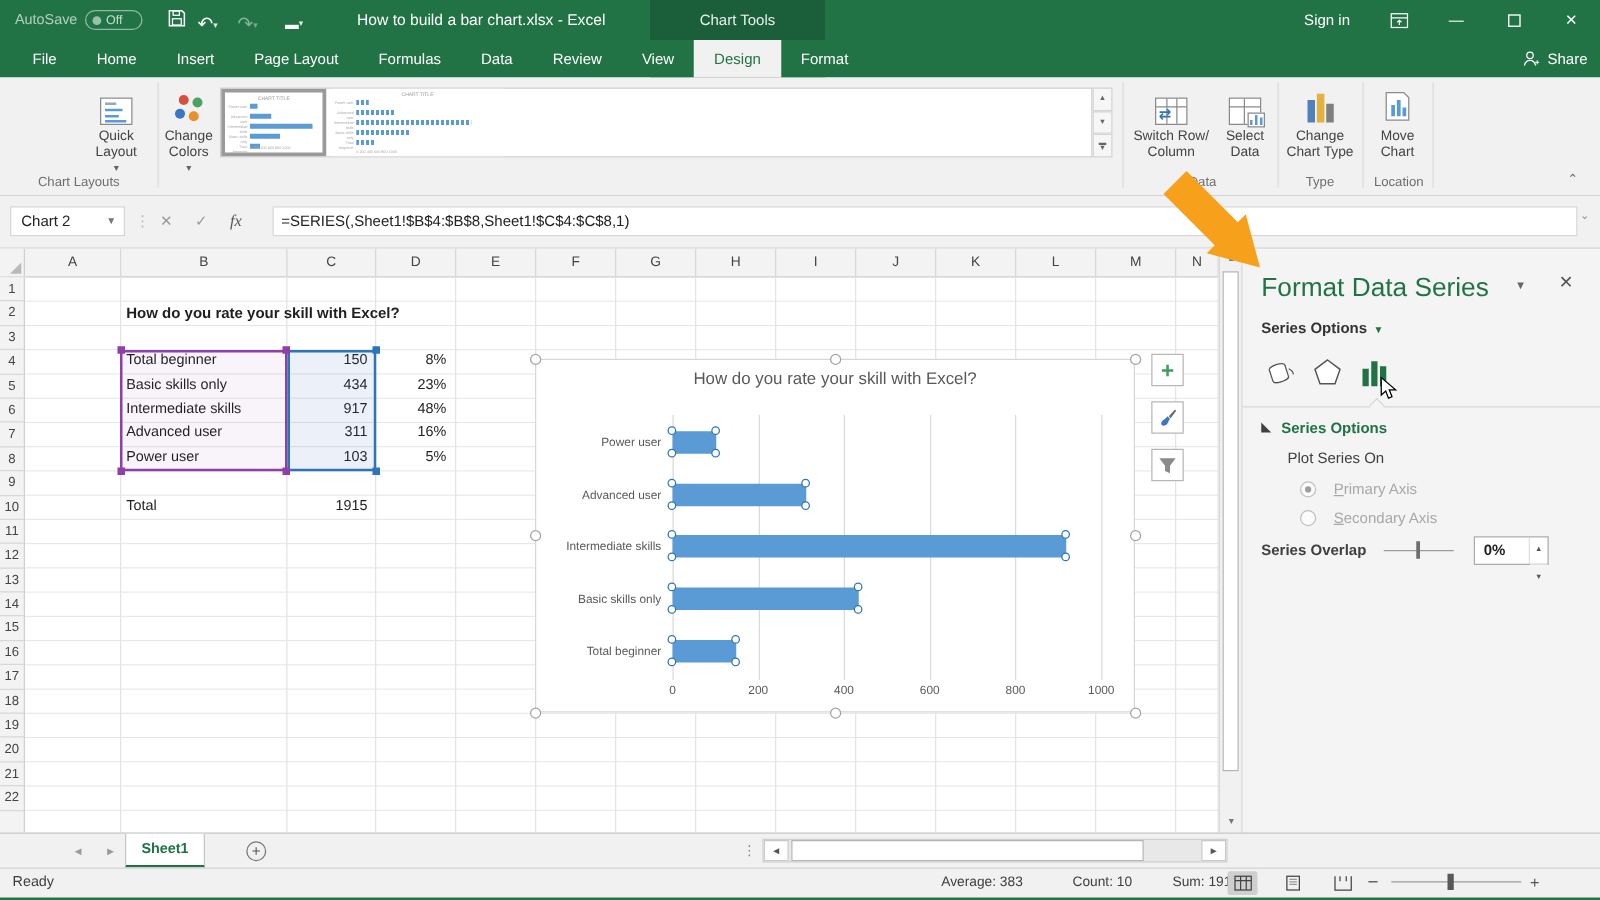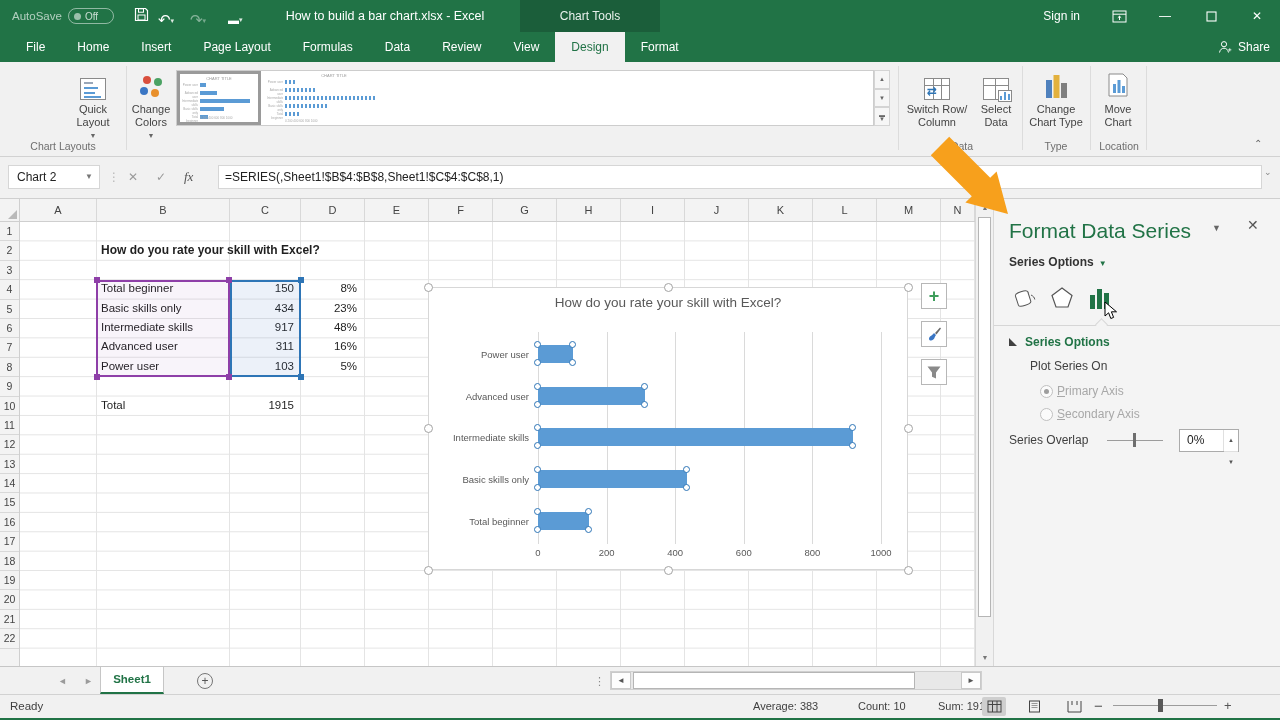--- a/index.html
+++ b/index.html
@@ -93,26 +93,26 @@
   #pane-close { position:absolute; left:253px; top:18px; font-size:14px; color:#555; }
   #pane-dd { position:absolute; left:15px; top:56px; font-size:12px; font-weight:bold; color:#333; }
   #pane-dd .caret-s2 { font-size:8px; color:#217346; margin-left:5px; }
   .pane-ico { position:absolute; top:82px; width:28px; height:30px; display:flex; align-items:flex-end; justify-content:center; }
   #pane-divider { position:absolute; left:0; top:126px; width:287px; height:1px; background:#d6d6d6; }
   #divider-notch { position:absolute; left:103px; top:121px; width:9px; height:9px; background:#f4f4f4; border-left:1px solid #d6d6d6; border-top:1px solid #d6d6d6; transform:rotate(45deg); }
   #sec-hdr { position:absolute; left:15px; top:136px; display:flex; align-items:center; gap:8px; }
   #sec-tri { width:0; height:0; border-bottom:8px solid #404040; border-right:8px solid transparent; }
   #sec-hdr span { font-size:12px; font-weight:bold; color:#217346; }
   #plot-on { position:absolute; left:36px; top:160px; font-size:12px; color:#404040; }
-  .radio-row { position:absolute; left:46px; display:flex; align-items:center; gap:4px; }
+  .radio-row { position:absolute; left:46px; display:flex; align-items:center; gap:14px; }
   .radio { width:13px; height:13px; border-radius:50%; border:1px solid #c0c0c0; background:#fbfbfb; position:relative; }
   .radio.sel:after { content:""; position:absolute; left:3px; top:3px; width:5px; height:5px; border-radius:50%; background:#9e9e9e; }
   .radio-lab { font-size:12px; color:#a8a8a8; }
   .u1::first-letter { text-decoration:underline; }
-  .slider-row { position:absolute; left:15px; width:260px; height:24px; }
+  .slider-row { position:absolute; left:15px; width:260px; height:24px;font-weight:bold; }
   .slider-lab { position:absolute; left:0; top:4px; font-size:12px; color:#404040; }
   .track { position:absolute; left:98px; top:11px; width:56px; height:1px; background:#9c9c9c; }
   .track-fill { position:absolute; left:98px; top:10px; height:2px; background:#6e6e6e; }
   .thandle { position:absolute; top:4px; width:3px; height:14px; background:#6e6e6e; }
   .valbox { position:absolute; left:170px; top:0; width:60px; height:23px; background:#fff; border:1px solid #ababab; font-size:12px; color:#222; line-height:21px; padding-left:7px; }
   .spin { position:absolute; right:0; top:0; width:15px; height:21px; border-left:1px solid #e0e0e0; display:flex; flex-direction:column; }
   .spin div { flex:1; font-size:6px; color:#555; display:flex; align-items:center; justify-content:center; }
   
   #tabbar { left:0; top:666px; width:1280px; height:28px; background:#f1f1f1; border-top:1px solid #c6c6c6; }
   .nav-arr { position:absolute; top:0; height:28px; line-height:28px; color:#9b9b9b; font-size:9px; }

